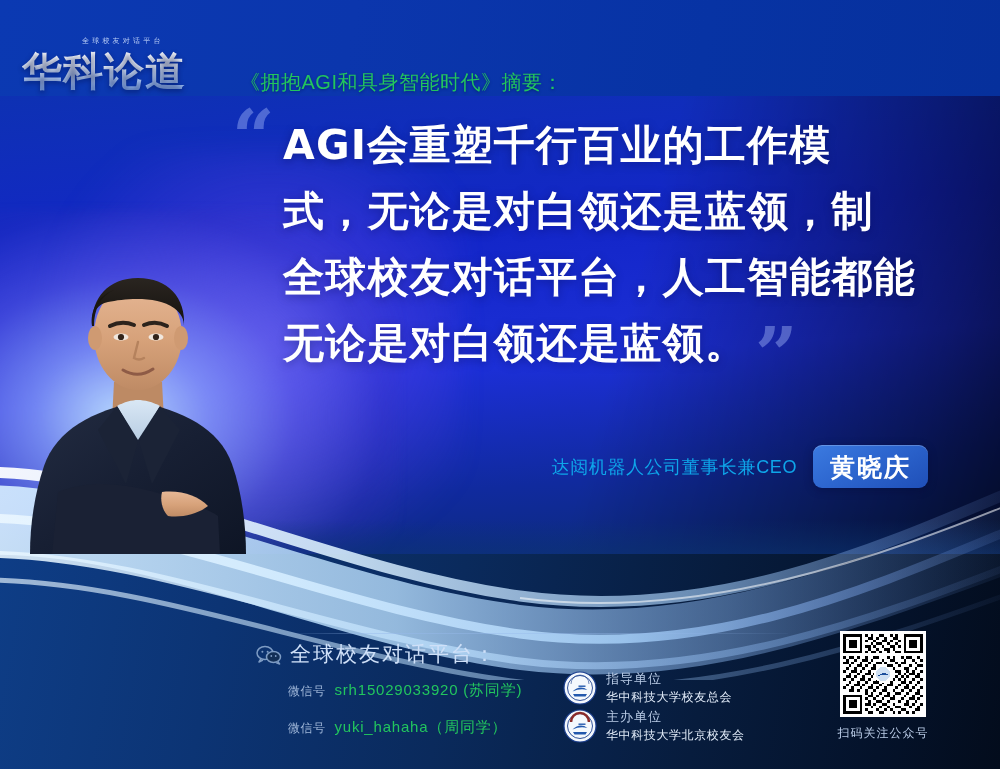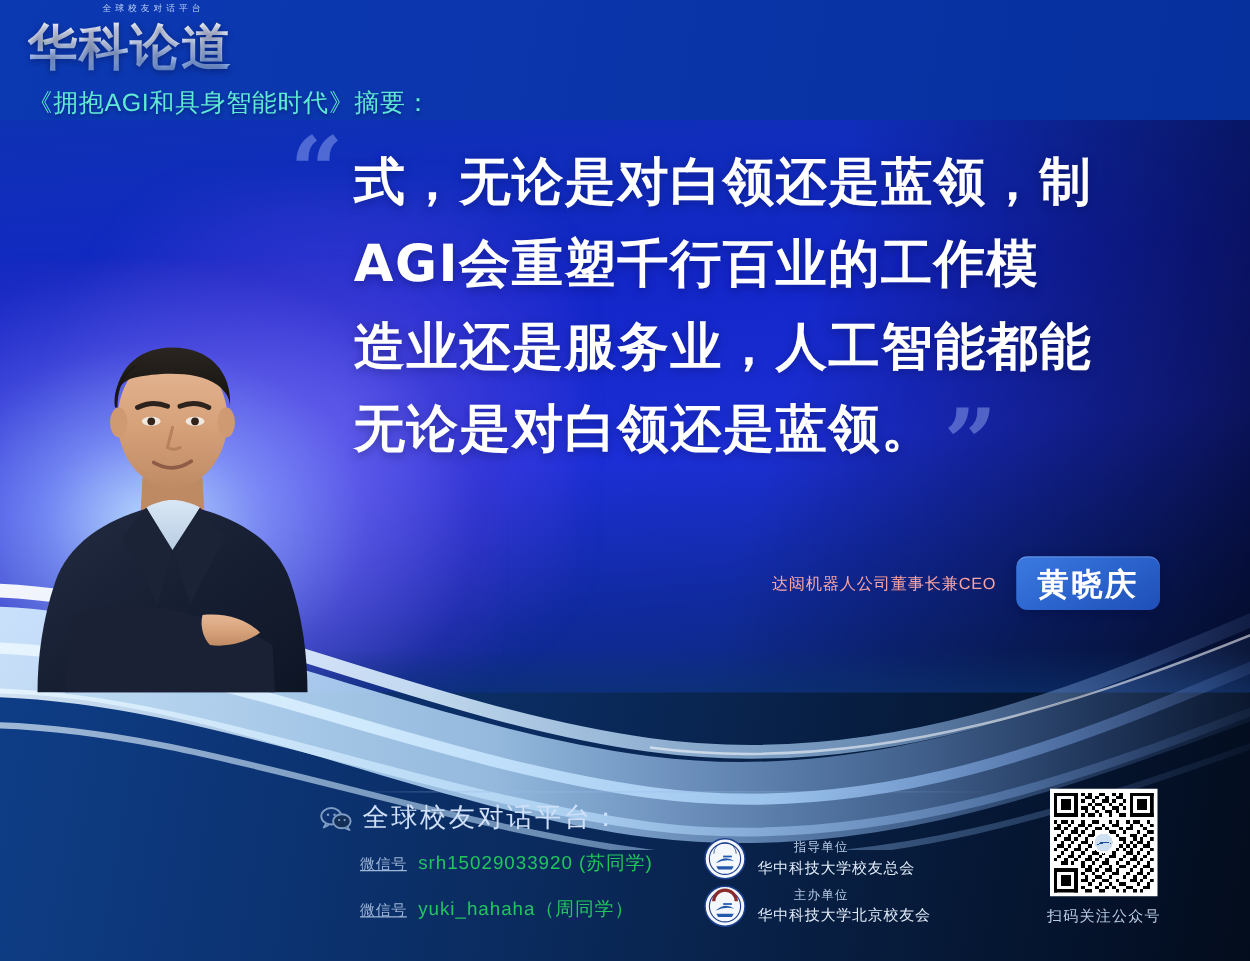--- a/index.html
+++ b/index.html
@@ -57,41 +57,41 @@
   
   .portrait {
     position: absolute; left: 22px; bottom: 215px;
     width: 232px; height: 320px;
   }
   .portrait svg { display:block; width: 100%; height: 100%; }
 
   
   .header {
     position: absolute; left: 0; top: 0; width: 100%; height: 96px;
-    display: flex; align-items: flex-start; flex-direction: column;
+    display: flex; align-items: flex-end;
   }
   .logo-wrap { position: relative; margin-left: 22px; width: 196px; height: 62px; }
   .logo-tagline {
     position: absolute; left: 60px; top: 2px;
     font-size: 7px; letter-spacing: 3.2px;
     color: #cfe0ff; opacity: 0.88; white-space: nowrap;
   }
   .logo-main {
     position: absolute; left: 0; top: 10px;
     font-size: 40px; font-weight: 700; letter-spacing: 1px;
     font-family: "DejaVu Sans", "Liberation Sans", sans-serif;
     background: linear-gradient(180deg, #ffffff 0%, #eaf2ff 40%, #9fc0f5 72%, #5f8ede 100%);
     -webkit-background-clip: text; background-clip: text;
     color: transparent; -webkit-text-fill-color: transparent;
     text-shadow: 0 2px 5px rgba(0,10,60,0.45);
     white-space: nowrap;
   }
   .header-title {
     margin-left: 22px; margin-top: 16px;
-    font-size: 20px; color: #5eead4; letter-spacing: 0.5px;
+    font-size: 20px; color: #22c55e; letter-spacing: 0.5px;
     white-space: nowrap;
     text-shadow: 0 1px 3px rgba(0,8,50,0.4);
   }
 
   
   .quote-open {
     position: absolute; left: 232px; top: 100px;
     font-size: 74px; line-height: 1; font-weight: 700;
     color: rgba(175,195,255,0.40);
     font-family: "DejaVu Serif", "Liberation Serif", serif;
@@ -115,21 +115,21 @@
     font-family: "DejaVu Serif", "Liberation Serif", serif;
     user-select: none;
   }
 
   
   .attrib {
     position: absolute; right: 72px; top: 445px;
     display: flex; align-items: center; gap: 16px;
   }
   .attrib-role {
-    font-size: 13px; color: #fca5a5; letter-spacing: 0.6px; white-space: nowrap;
+    font-size: 18px; color: #0ea5e9; letter-spacing: 0.6px; white-space: nowrap;
   }
   .name-badge {
     position: relative;
     padding: 6px 17px 4px;
     border-radius: 9px;
     background: linear-gradient(150deg, #3b7ae0 0%, #2d66cf 45%, #1f4fb8 100%);
     box-shadow: 0 2px 8px rgba(0,10,50,0.35), inset 0 1px 0 rgba(255,255,255,0.22);
     font-size: 25px; font-weight: 700; color: #ffffff; letter-spacing: 2px;
     white-space: nowrap;
   }
@@ -143,30 +143,30 @@
   .contact-title {
     position: absolute; left: 290px; top: 640px;
     font-size: 21px; color: #cfe0f8; letter-spacing: 2px; white-space: nowrap;
   }
   .contact-row {
     position: absolute; left: 288px;
     display: flex; align-items: baseline; gap: 9px; white-space: nowrap;
   }
   .contact-row.r1 { top: 681px; }
   .contact-row.r2 { top: 718px; }
-  .contact-label { font-size: 12px; color: #9fb6d8; letter-spacing: 0.5px; text-decoration: underline; }
+  .contact-label { font-size: 12px; color: #9fb6d8; letter-spacing: 0.5px; }
   .contact-value { font-size: 15px; color: #22c55e; letter-spacing: 0.8px; }
 
   
   .org-row { position: absolute; left: 563px; display: flex; align-items: center; gap: 9px; }
   .org-row.o1 { top: 670px; }
   .org-row.o2 { top: 708px; }
   .org-emblem { width: 34px; height: 34px; flex: 0 0 34px; }
   .org-texts { display: flex; flex-direction: column; justify-content: center; }
-  .org-kind { font-size: 10px; color: #b9cbe6; letter-spacing: 1px; margin-bottom: 1px; margin-left: 29px; }
+  .org-kind { font-size: 13px; color: #b9cbe6; letter-spacing: 1px; margin-bottom: 1px; }
   .org-name { font-size: 12px; color: #e2ecf9; letter-spacing: 0.6px; white-space: nowrap; }
 
   
   .qr-wrap { position: absolute; left: 833px; top: 631px; width: 100px; text-align: center; }
   .qr-box { width: 86px; height: 86px; margin: 0 auto; background: #fff; padding: 3px; }
   .qr-caption { margin-top: 8px; font-size: 12px; color: #b9cbe6; letter-spacing: 1px; white-space: nowrap; }
 </style>
 </head>
 <body>
 
@@ -280,23 +280,23 @@
   <div class="header">
     <div class="logo-wrap">
       <div class="logo-tagline">全球校友对话平台</div>
       <div class="logo-main">华科论道</div>
     </div>
     <div class="header-title">《拥抱AGI和具身智能时代》摘要：</div>
   </div>
 
   <div class="quote-open">“</div>
   <div class="quote-block">
+    <div class="quote-line">AGI会重塑千行百业的工作模</div>
     <div class="quote-line">式，无论是对白领还是蓝领，制</div>
-    <div class="quote-line">AGI会重塑千行百业的工作模</div>
-    <div class="quote-line">造业还是服务业，人工智能都能</div>
+    <div class="quote-line">全球校友对话平台，人工智能都能</div>
     <div class="quote-line">无论是对白领还是蓝领。</div>
   </div>
   <div class="quote-close">”</div>
 
   <div class="attrib">
     <div class="attrib-role">达闼机器人公司董事长兼CEO</div>
     <div class="name-badge">黄晓庆</div>
   </div>
 
   <div class="divider"></div>

